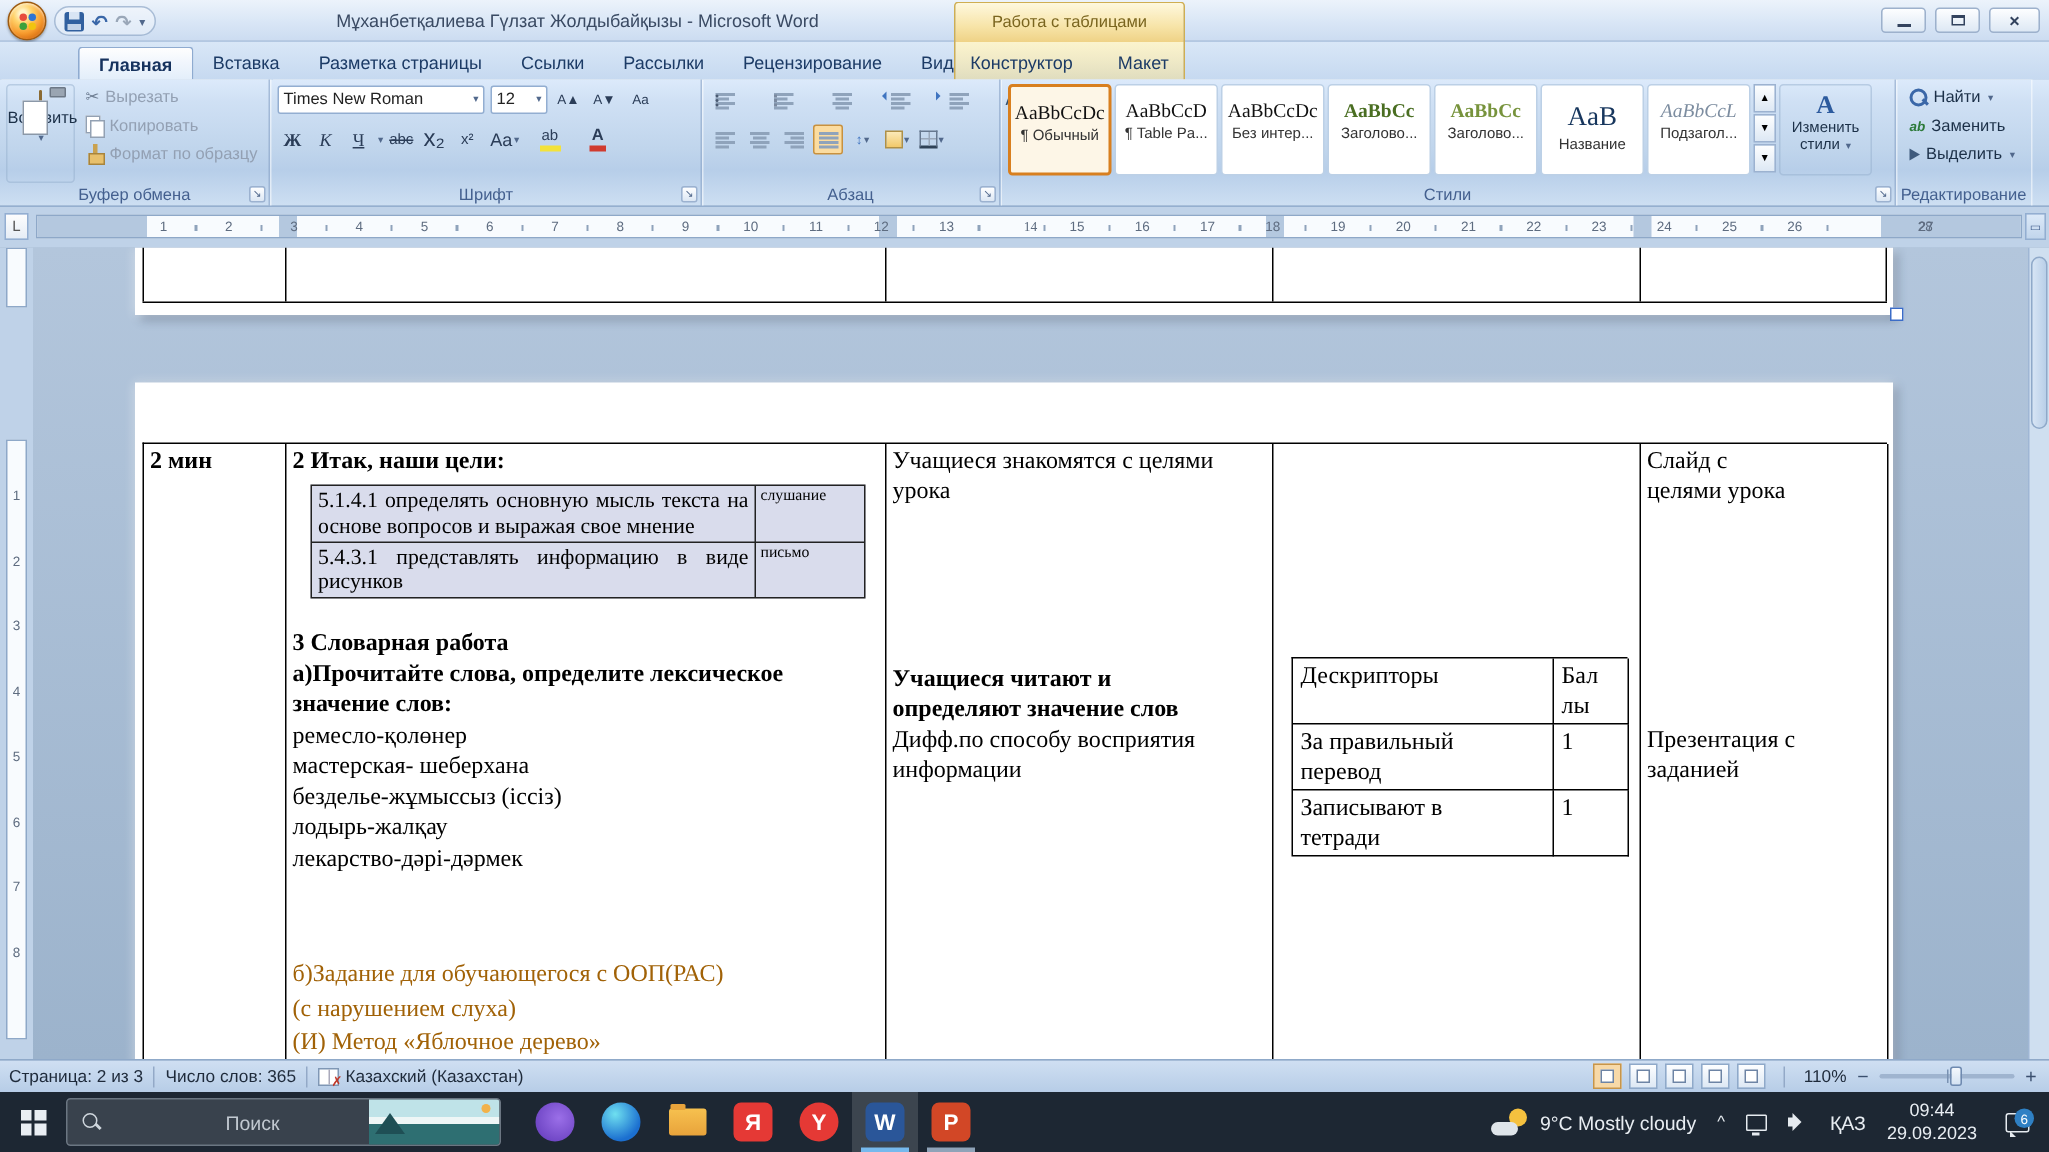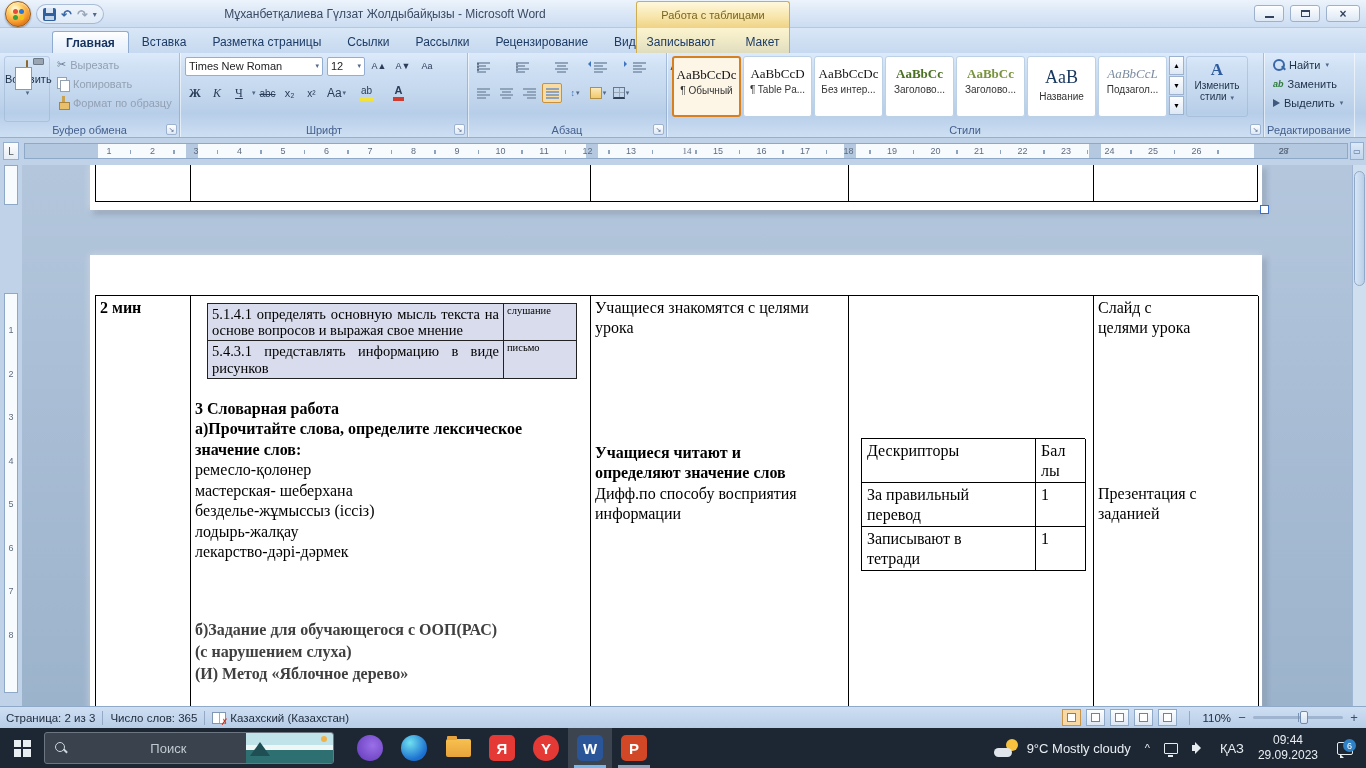--- a/index.html
+++ b/index.html
@@ -119,21 +119,21 @@
 .p2{top:90px;height:700px}
 .doc-table{position:absolute;left:5px;top:40px;width:1163px;height:520px;display:grid;grid-template-columns:95px 400px 258px 245px 165px;border-top:1px solid #000;border-left:1px solid #000;font-family:"Liberation Serif","DejaVu Serif",serif;font-size:16px;line-height:1.28;color:#000}
 .cell{border-right:1px solid #000;padding:2px 6px 2px 4px;overflow:hidden}
 .b{font-weight:bold}
 .preline{white-space:pre-line}
 .objtbl{margin:5px 0 0 12px;width:370px;display:grid;grid-template-columns:296px 72px;background:#d9dcec;border:1px solid #222;font-size:14.5px;line-height:1.12}
 .objtbl .ot{padding:2px 4px;text-align:justify;border-right:1px solid #222}
 .objtbl .os{padding:1px 3px;font-size:10.5px}
 .objtbl .rb{border-bottom:1px solid #222}
 .vhead{margin-top:20px}
-.blue{color:#404040;font-weight:bold;line-height:1.4}
+.blue{color:#a16207;font-weight:normal;line-height:1.4}
 .desctbl{margin:140px 0 0 8px;width:224px;display:grid;grid-template-columns:174px 50px;border-top:1px solid #000;border-left:1px solid #000;line-height:1.22}
 .desctbl div{border-right:1px solid #000;border-bottom:1px solid #000;padding:2px 5px;min-height:42px}
 .vscroll{position:absolute;right:0;top:0;bottom:0;width:14px;background:#cfdff0;border-left:1px solid #9fb6d4}
 .vthumb{position:absolute;left:1px;top:6px;width:11px;height:115px;background:linear-gradient(90deg,#d7e5f5,#b9cfe8);border:1px solid #8fa9c9;border-radius:6px}
 
 
 .statusbar{position:absolute;top:706px;left:0;right:0;height:22px;background:linear-gradient(#cfdff2,#b7cde7);border-top:1px solid #8fa9c9;display:flex;align-items:center;font-size:11.5px;color:#1e2a3a;padding:0 6px}
 .sb-sep{width:1px;height:14px;background:#93a9c7;margin:0 7px}
 .ic-spell{width:14px;height:12px;background:#fff;border:1px solid #7f97b5;position:relative;margin-right:4px}
 .ic-spell::before{content:"";position:absolute;left:6px;top:0;width:1px;height:100%;background:#aab;}
@@ -237,21 +237,21 @@
         <span>Рассылки</span>
       </div>
     <div class="tab">
         <span>Рецензирование</span>
       </div>
     <div class="tab">
         <span>Вид</span>
       </div>
     <div class="ctx-tabs">
       <div class="tab">
-          <span>Записывают</span>
+          <span>Конструктор</span>
         </div>
       <div class="tab">
           <span>Макет</span>
         </div>
     </div>
   </div>
 
   <div class="ribbon">
 
     <div class="group" style="left:0;width:180px">
@@ -291,21 +291,21 @@
         <span class="sq fa">A▲</span>
         <span class="sq fa">A▼</span>
         <span class="sq fa">Aa</span>
       </div>
       <div style="position:absolute;left:4px;top:30px;display:flex;gap:2px;align-items:center">
         <span class="sq" style="font-weight:bold;font-family:'Liberation Serif',serif">Ж</span>
         <span class="sq" style="font-style:italic;font-family:'Liberation Serif',serif">К</span>
         <span class="sq" style="text-decoration:underline;font-family:'Liberation Serif',serif">Ч</span>
         <span class="dd">▾</span>
         <span class="sq" style="text-decoration:line-through;font-size:10px">abc</span>
-        <span class="sq" style="font-size:11px">x₂</span>
+        <span class="sq" style="font-size:16px">x₂</span>
         <span class="sq" style="font-size:10px">x²</span>
         <span class="sq" style="width:26px">
             <span>Aa</span>
             <span class="dd">▾</span>
           </span>
         <span class="sq" style="width:30px;flex-direction:column;font-size:10px;line-height:1">
             <span>ab</span>
             <span class="bar-y"></span>
           </span>
         <span class="sq" style="width:30px;flex-direction:column;font-size:11px;line-height:1;font-weight:bold">
@@ -506,20 +506,21 @@
       <div class="pline-v" style="left:1167px"></div>
       <div class="pline-h"></div>
     </div>
     <div class="tbl-handle"></div>
 
     <div class="page p2">
       <div class="doc-table">
         <div class="cell"><span class="b">2 мин</span></div>
 
         <div class="cell">
+          <div class="b">2 Итак, наши цели:</div>
           <div class="objtbl">
             <div class="ot rb">5.1.4.1  определять  основную  мысль текста на основе вопросов и выражая свое мнение</div>
             <div class="os rb">слушание</div>
             <div class="ot">5.4.3.1  представлять  информацию  в виде рисунков</div>
             <div class="os">письмо</div>
           </div>
           <div class="b vhead">3 Словарная работа</div>
           <div class="b preline">а)Прочитайте слова, определите лексическое
 значение слов:</div>
           <div>ремесло-қолөнер</div>

